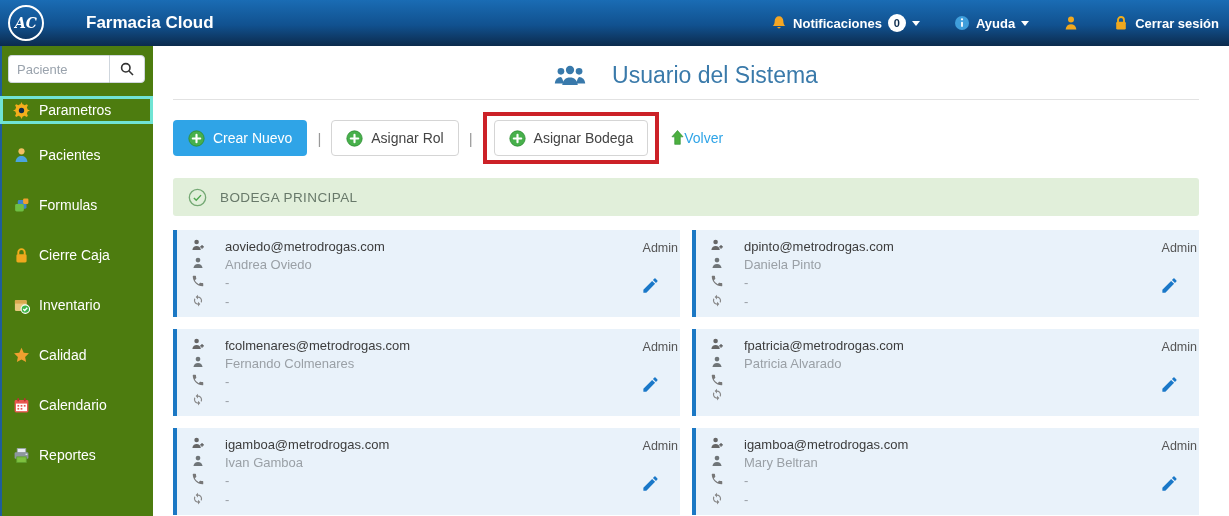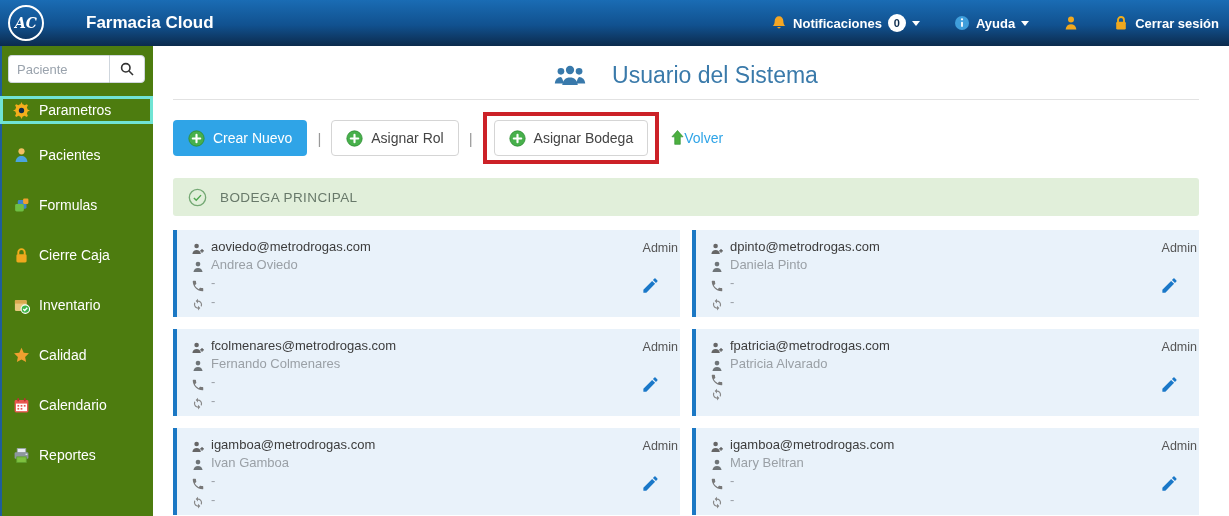--- a/index.html
+++ b/index.html
@@ -67,21 +67,21 @@
   .arrow-ic { width:13px; height:15px; } .arrow-ic svg{ width:100%; height:100%; }
 
   .status-bar { margin-top:14px; background:#e1efda; border-radius:3px; height:38px;
     display:flex; align-items:center; gap:13px; padding:0 15px; color:#68796a;
     font-size:13.5px; letter-spacing:.4px; cursor:pointer; }
   .check-ic { width:19px; height:19px; } .check-ic svg{ width:100%; height:100%; }
 
   .user-grid { margin-top:14px; display:grid; grid-template-columns:1fr 1fr; gap:12px 12px; }
   .user-card { background:#e9f2fa; border-left:4px solid #1b78c4; padding:8px 14px 6px 14px;
     position:relative; min-height:87px; font-size:13px; line-height:1.4; }
-  .uc-row { display:flex; align-items:flex-end; gap:6px; }
+  .uc-row { display:flex; align-items:flex-start; gap:20px; }
   .uc-email { color:#3c3c3c; }
   .uc-gray { color:#9aa0a6; }
   .uc-ic { width:14px; height:14px; flex:0 0 auto; } .uc-ic svg{ width:100%; height:100%; display:block; }
   .uc-role { position:absolute; top:10px; right:2px; color:#555; font-size:12.5px; }
   .uc-edit { position:absolute; top:46px; right:20px; width:19px; height:19px; cursor:pointer; }
   .uc-edit svg { width:100%; height:100%; }
 </style>
 </head>
 <body>
 

